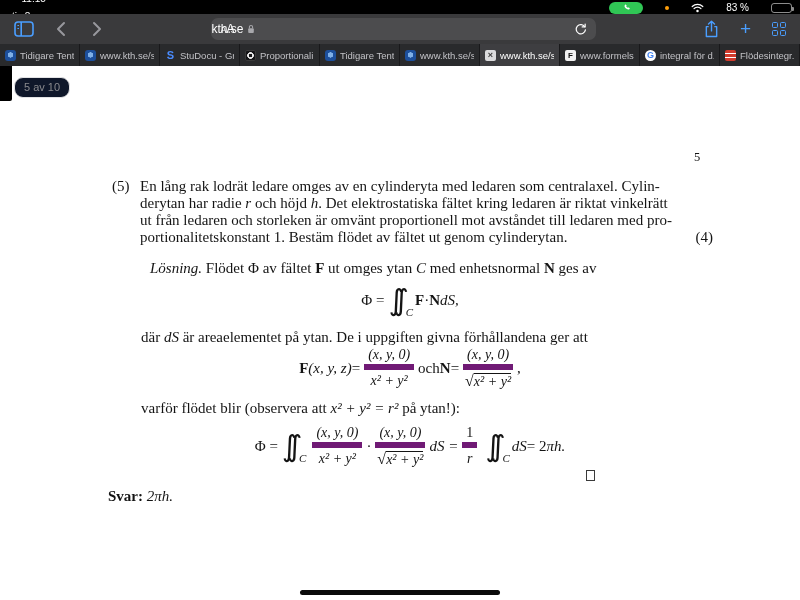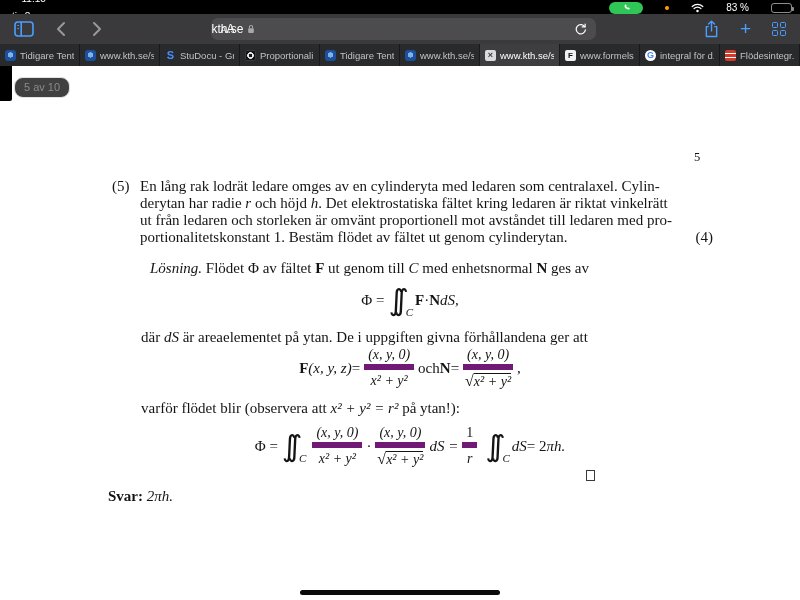--- a/index.html
+++ b/index.html
@@ -57,21 +57,21 @@
   .icon-docx { background:#DCDCDE; color:#3a3a3a; font-size:9px; }
   .icon-formel { background:#F2F2F2; color:#111; }
   .icon-google { background:#fff; border-radius:50%; color:#4285F4; font-size:9px; }
   .icon-red { background:linear-gradient(180deg,#D03A2B 0 3px,#fff 3px 4.5px,#D03A2B 4.5px 7px,#fff 7px 8.5px,#D03A2B 8.5px); border-radius:2px; }
 
   
   .content { position:absolute; top:66px; left:0; right:0; bottom:0; background:#fff;
     font-family:"Liberation Serif", serif; color:#141414; }
   .page-edge-strip { position:absolute; top:0; left:0; width:12px; height:35px; background:#000;
     border-bottom-right-radius:2px; }
-  .page-pill { position:absolute; top:11px; left:14px; background:#404040; color:#8A8A8E;
+  .page-pill { position:absolute; top:11px; left:14px; background:#0f172a; color:#8A8A8E;
     font-family:"Liberation Sans", sans-serif; font-size:11px; padding:3px 9px 4px;
     border-radius:9px; border:0.5px solid #E3E3E5; }
 
   .doc-header { position:absolute; top:84px; left:140px; width:573px; text-align:center;
     font-size:12.5px; }
   .doc-pagenum { position:absolute; top:84px; left:694px; font-size:12.5px; }
 
   .problem-label { position:absolute; top:112px; left:112px; font-size:15px; }
   .problem-text { position:absolute; top:112px; left:140px; width:573px; font-size:15px;
     line-height:17px; }
@@ -256,21 +256,21 @@
     <div class="problem-text">
       <div>En lång rak lodrät ledare omges av en cylinderyta med ledaren som centralaxel. Cylin-</div>
       <div><span>derytan har radie </span><span class="it">r</span><span> och höjd </span><span class="it">h</span><span>. Det elektrostatiska fältet kring ledaren är riktat vinkelrätt</span></div>
       <div>ut från ledaren och storleken är omvänt proportionell mot avståndet till ledaren med pro-</div>
       <div class="p-line4">
         <span>portionalitetskonstant 1. Bestäm flödet av fältet ut genom cylinderytan.</span>
         <span class="p-points">(4)</span>
       </div>
     </div>
 
-    <div class="sol-intro"><span class="it">Lösning.</span><span> Flödet </span><span class="rm">Φ</span><span> av fältet </span><span class="mb">F</span><span> ut genom till </span><span class="mi">C</span><span> med enhetsnormal </span><span class="mb">N</span><span> ges av</span></div>
+    <div class="sol-intro"><span class="it">Lösning.</span><span> Flödet </span><span class="rm">Φ</span><span> av fältet </span><span class="mb">F</span><span> ut omges ytan </span><span class="mi">C</span><span> med enhetsnormal </span><span class="mb">N</span><span> ges av</span></div>
 
     <div class="formula f1">
       <span class="rm">Φ = </span>
         <span class="iint">
           <span class="int-glyph">∫∫</span>
           <span class="int-sub">C</span>
         </span>
         <span class="mb">F</span>
         <span class="rm">·</span>
         <span class="mb">N</span>

